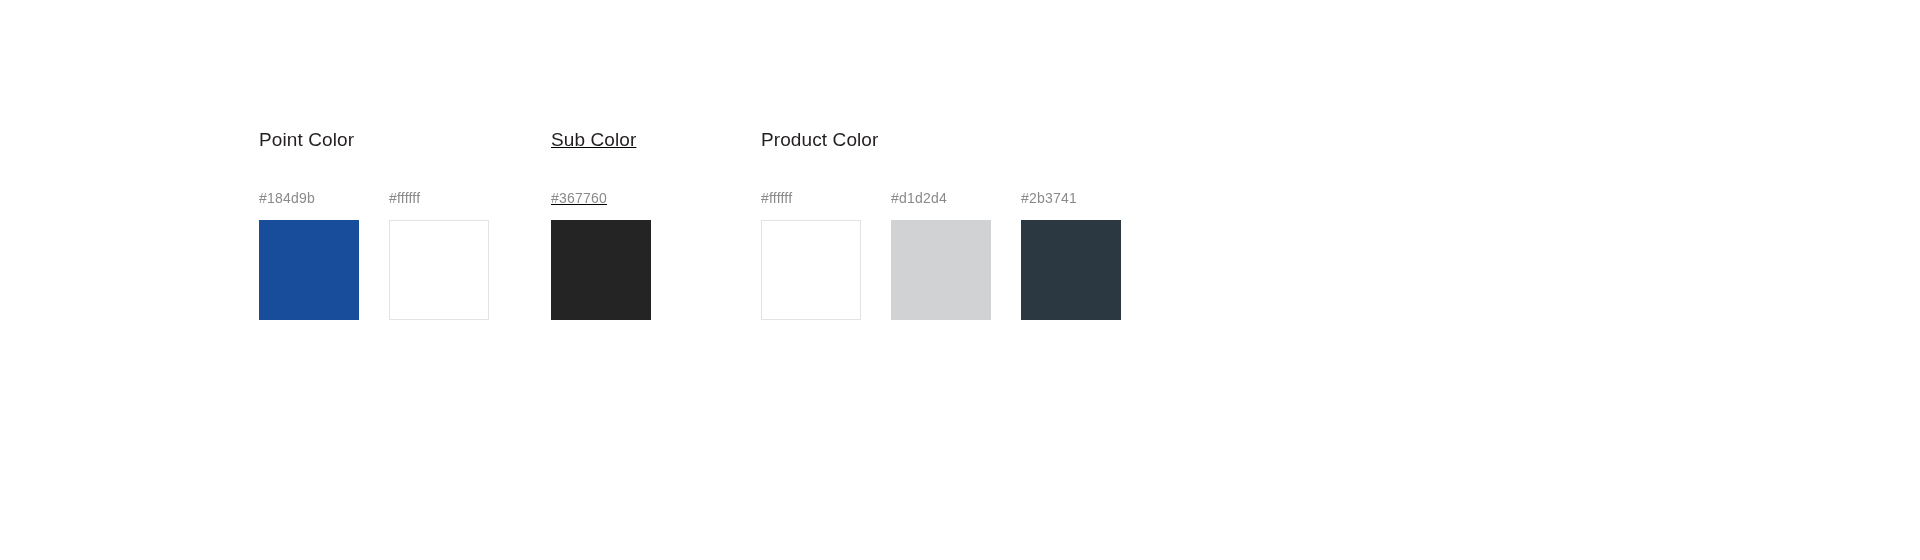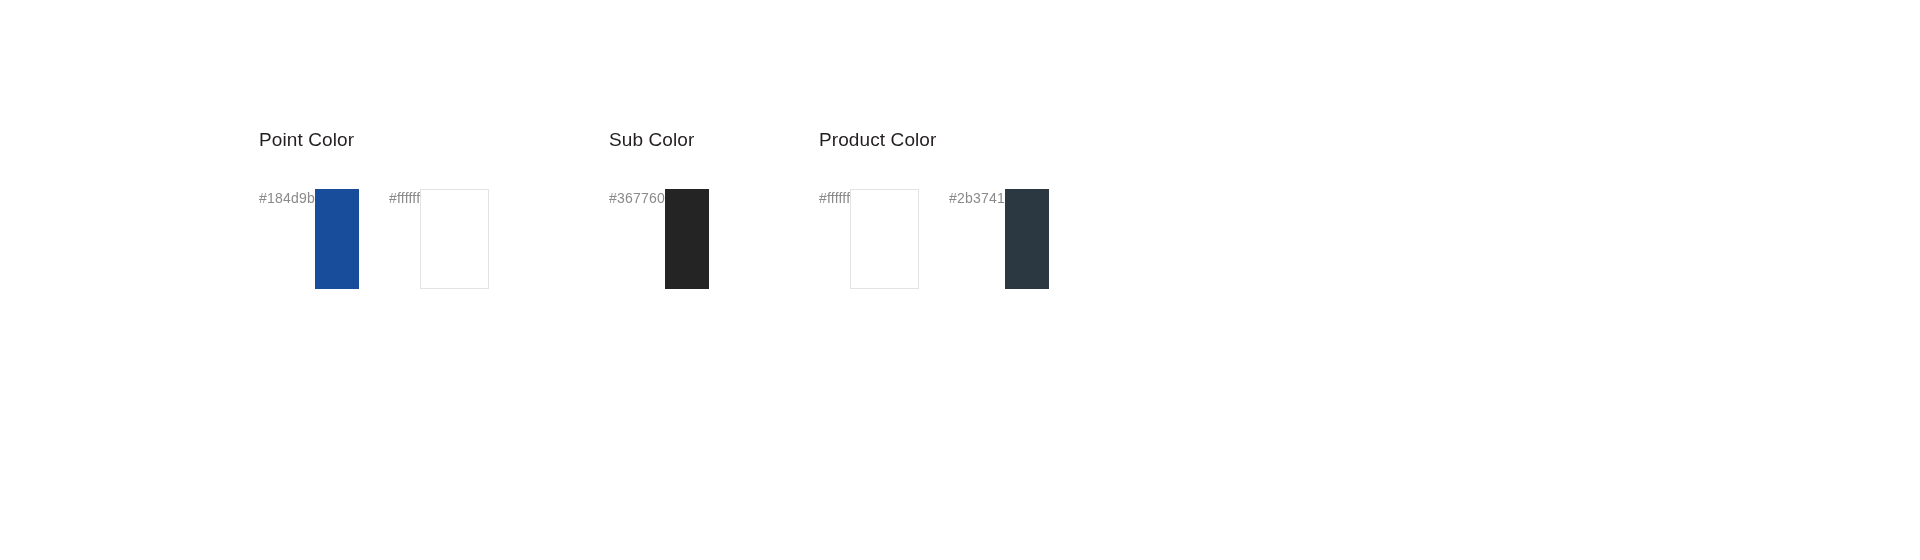--- a/index.html
+++ b/index.html
@@ -29,21 +29,21 @@
     align-items: center;
   }
 
   .section {
     display: flex;
     flex-direction: column;
   }
 
   
   .section-point   { margin-left: 259px; }
-  .section-sub     { margin-left: 120px; }
+  .section-sub     { margin-left: 62px; text-decoration: underline; }
   .section-product { margin-left: 110px; }
 
   .section-title {
     font-size: 19px;
     line-height: 24px;
     color: #231f20;
     font-weight: 400;
     letter-spacing: 0.1px;
     white-space: nowrap;
     margin: 0;
@@ -51,21 +51,21 @@
 
   .swatch-row {
     display: flex;
     margin-top: 37px;
   }
 
   .swatch-cell {
     width: 100px;
     margin-right: 30px;
     display: flex;
-    flex-direction: row;
+    flex-direction: column;
   }
   .swatch-cell:last-child {
     margin-right: 0;
   }
 
   .swatch-code {
     font-size: 14px;
     line-height: 18px;
     color: #8a8a8a;
     letter-spacing: 0.2px;
@@ -113,20 +113,24 @@
     </div>
 
     <div class="section section-product">
       <div class="section-title">Product Color</div>
       <div class="swatch-row">
         <div class="swatch-cell">
           <div class="swatch-code">#ffffff</div>
           <div class="swatch-chip bordered" style="background-color: rgb(255, 255, 255);"></div>
         </div>
         <div class="swatch-cell">
+          <div class="swatch-code">#d1d2d4</div>
+          <div class="swatch-chip" style="background-color: rgb(209, 210, 212);"></div>
+        </div>
+        <div class="swatch-cell">
           <div class="swatch-code">#2b3741</div>
           <div class="swatch-chip" style="background-color: rgb(43, 55, 65);"></div>
         </div>
       </div>
     </div>
 
   </div>
 </div>
 
 </body></html>

